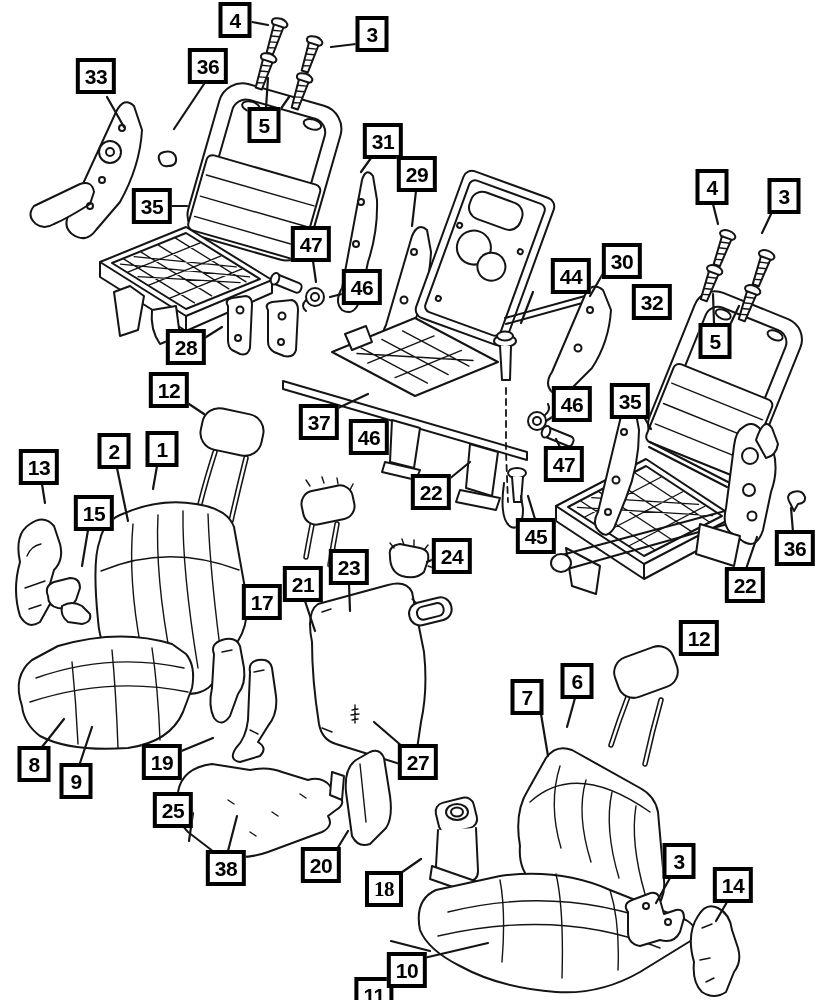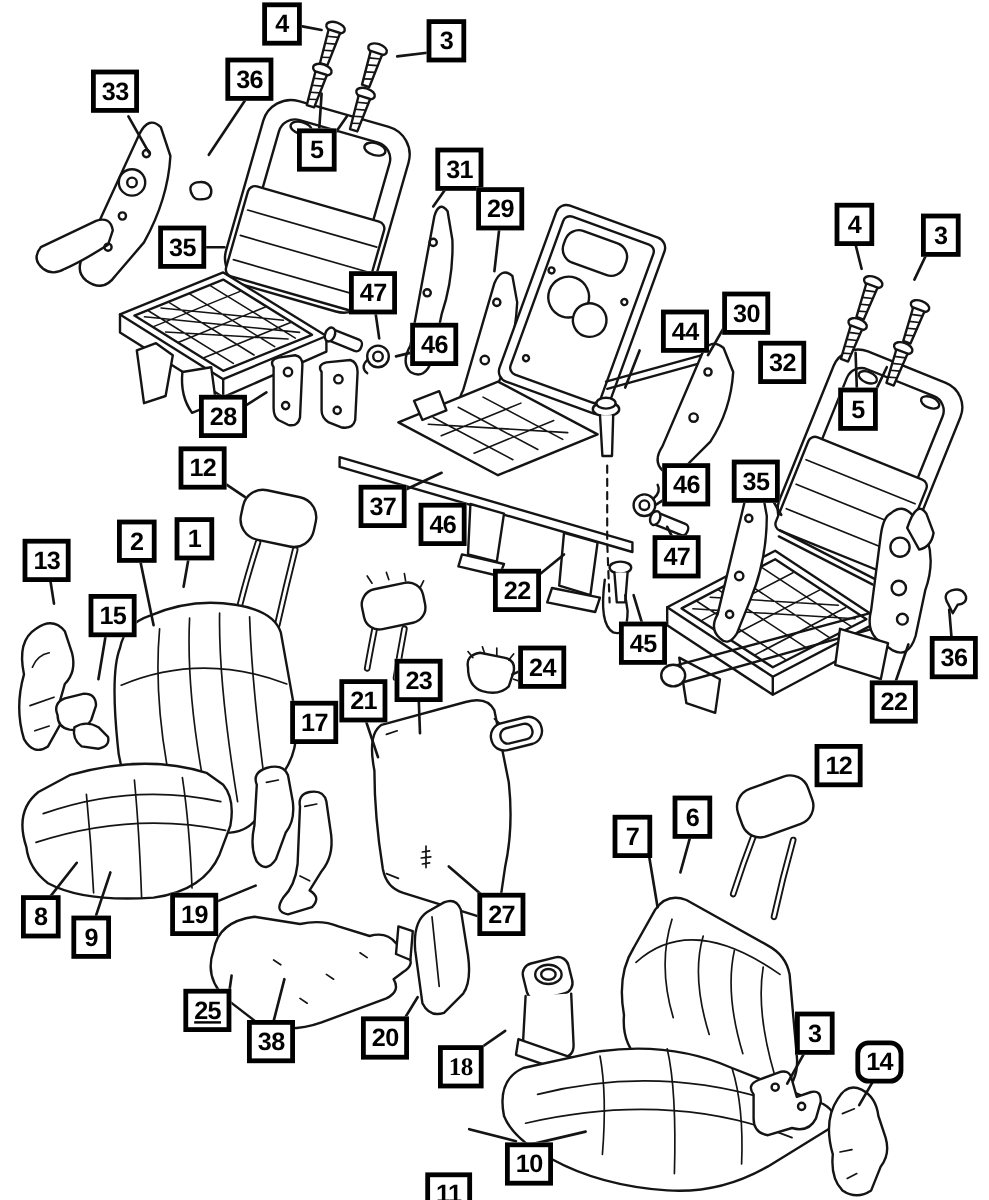--- a/index.html
+++ b/index.html
@@ -429,21 +429,21 @@
     <div class="callout" style="left: 745px; top: 585px;">22</div>
     <div class="callout" style="left: 303px; top: 584px;">21</div>
     <div class="callout" style="left: 262px; top: 602px; text-align: right;">17</div>
     <div class="callout" style="left: 699px; top: 638px;">12</div>
     <div class="callout" style="left: 577px; top: 681px;">6</div>
     <div class="callout" style="left: 527px; top: 697px;">7</div>
     <div class="callout" style="left: 34px; top: 764px;">8</div>
     <div class="callout" style="left: 162px; top: 762px;">19</div>
     <div class="callout" style="left: 418px; top: 762px;">27</div>
     <div class="callout" style="left: 76px; top: 781px;">9</div>
-    <div class="callout" style="left: 173px; top: 842px; text-decoration: underline;">25</div>
+    <div class="callout" style="left: 173px; top: 810px;">25</div>
     <div class="callout" style="left: 226px; top: 868px;">38</div>
     <div class="callout" style="left: 321px; top: 865px;">20</div>
     <div class="callout" style="left: 679px; top: 861px;">3</div>
     <div class="callout" style="left: 384px; top: 889px; font-family: Liberation Serif, serif;">18</div>
-    <div class="callout" style="left: 733px; top: 885px; border-radius: 11px;">14</div>
+    <div class="callout" style="left: 733px; top: 885px;">14</div>
     <div class="callout" style="left: 374px; top: 995px;">11</div>
-    <div class="callout" style="left: 407px; top: 970px; margin-left: 34px;">10</div>
+    <div class="callout" style="left: 407px; top: 970px;">10</div>
   </div>
 
 </body></html>

